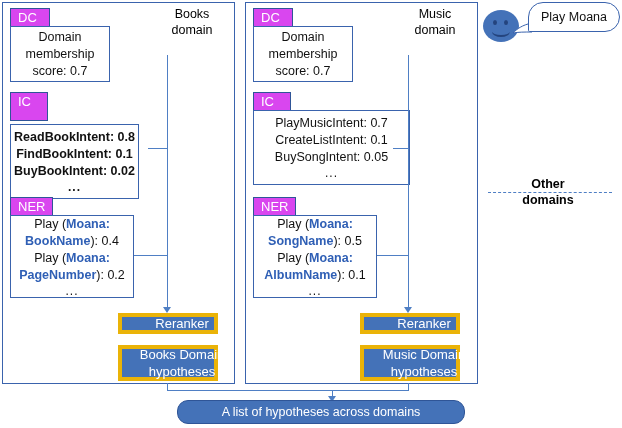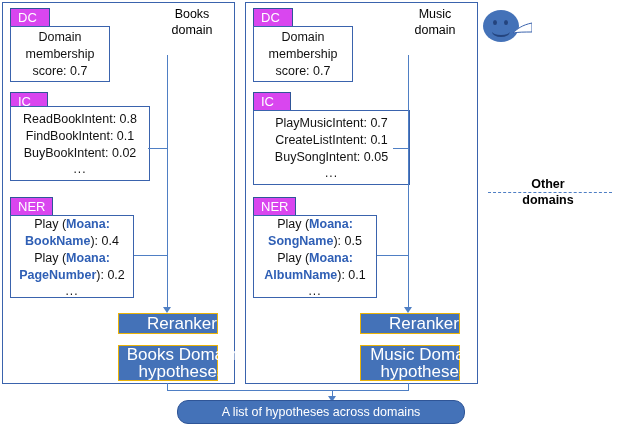--- a/index.html
+++ b/index.html
@@ -62,28 +62,28 @@
     color:#111;
   }
   .wbox .ln{white-space:nowrap;text-align:center;}
   .wbox .dots{font-size:12px;letter-spacing:1px;line-height:14px;}
   .ent{color:#2f5fb5;font-weight:bold;}
 
   
   .bbox{
     position:absolute;
     background:#4472b8;
-    border:1px solid #eab308;
+    border:4px solid #eab308;
     color:#ffffff;
     box-sizing:border-box;
     display:flex;
     flex-direction:column;
     justify-content:center;
     align-items:center;
-    font-size:17px;
+    font-size:13px;
     line-height:17px;
     text-align:center;
     padding-left:28px;
   }
   .bbox .ln{white-space:nowrap;}
 
   
   #final-bar{
     position:absolute;
     left:177px;top:400px;width:288px;height:24px;
@@ -153,21 +153,21 @@
   </div>
 
   <div class="tab" style="left:10px;top:8px;width:40px;">DC</div>
   <div class="wbox" style="left:10px;top:26px;width:100px;height:56px;">
     <div class="ln">Domain</div>
     <div class="ln">membership</div>
     <div class="ln">score: 0.7</div>
   </div>
 
   <div class="tab" style="left:10px;top:92px;width:38px;">IC</div>
-  <div class="wbox" style="left:10px;top:106px;width:140px;height:75px;">
+  <div class="wbox" style="left:10px;top:124px;width:129px;height:75px;font-weight:bold;">
     <div class="ln">ReadBookIntent: 0.8</div>
     <div class="ln">FindBookIntent: 0.1</div>
     <div class="ln">BuyBookIntent: 0.02</div>
     <div class="ln dots">...</div>
   </div>
 
   <div class="tab" style="left:10px;top:197px;width:43px;">NER</div>
   <div class="wbox" style="left:10px;top:215px;width:124px;height:83px;">
     <div class="ln"><span>Play (</span><span class="ent">Moana:</span></div>
     <div class="ln"><span class="ent">BookName</span><span>): 0.4</span></div>
@@ -254,14 +254,17 @@
   <div id="avatar">
     <div class="eye l"></div>
     <div class="eye r"></div>
     <div class="mouth"></div>
   </div>
 
   <svg id="bubble-tail" viewBox="0 0 20 12">
     <path d="M20,1 C10,3 5,7 1,11 C6,10 13,10 20,10 Z" fill="#ffffff" stroke="#3a63ad" stroke-width="1"></path>
   </svg>
 
+  <div id="bubble">
+    <span>Play Moana</span>
+  </div>
 
 </div>
 
 </body></html>

